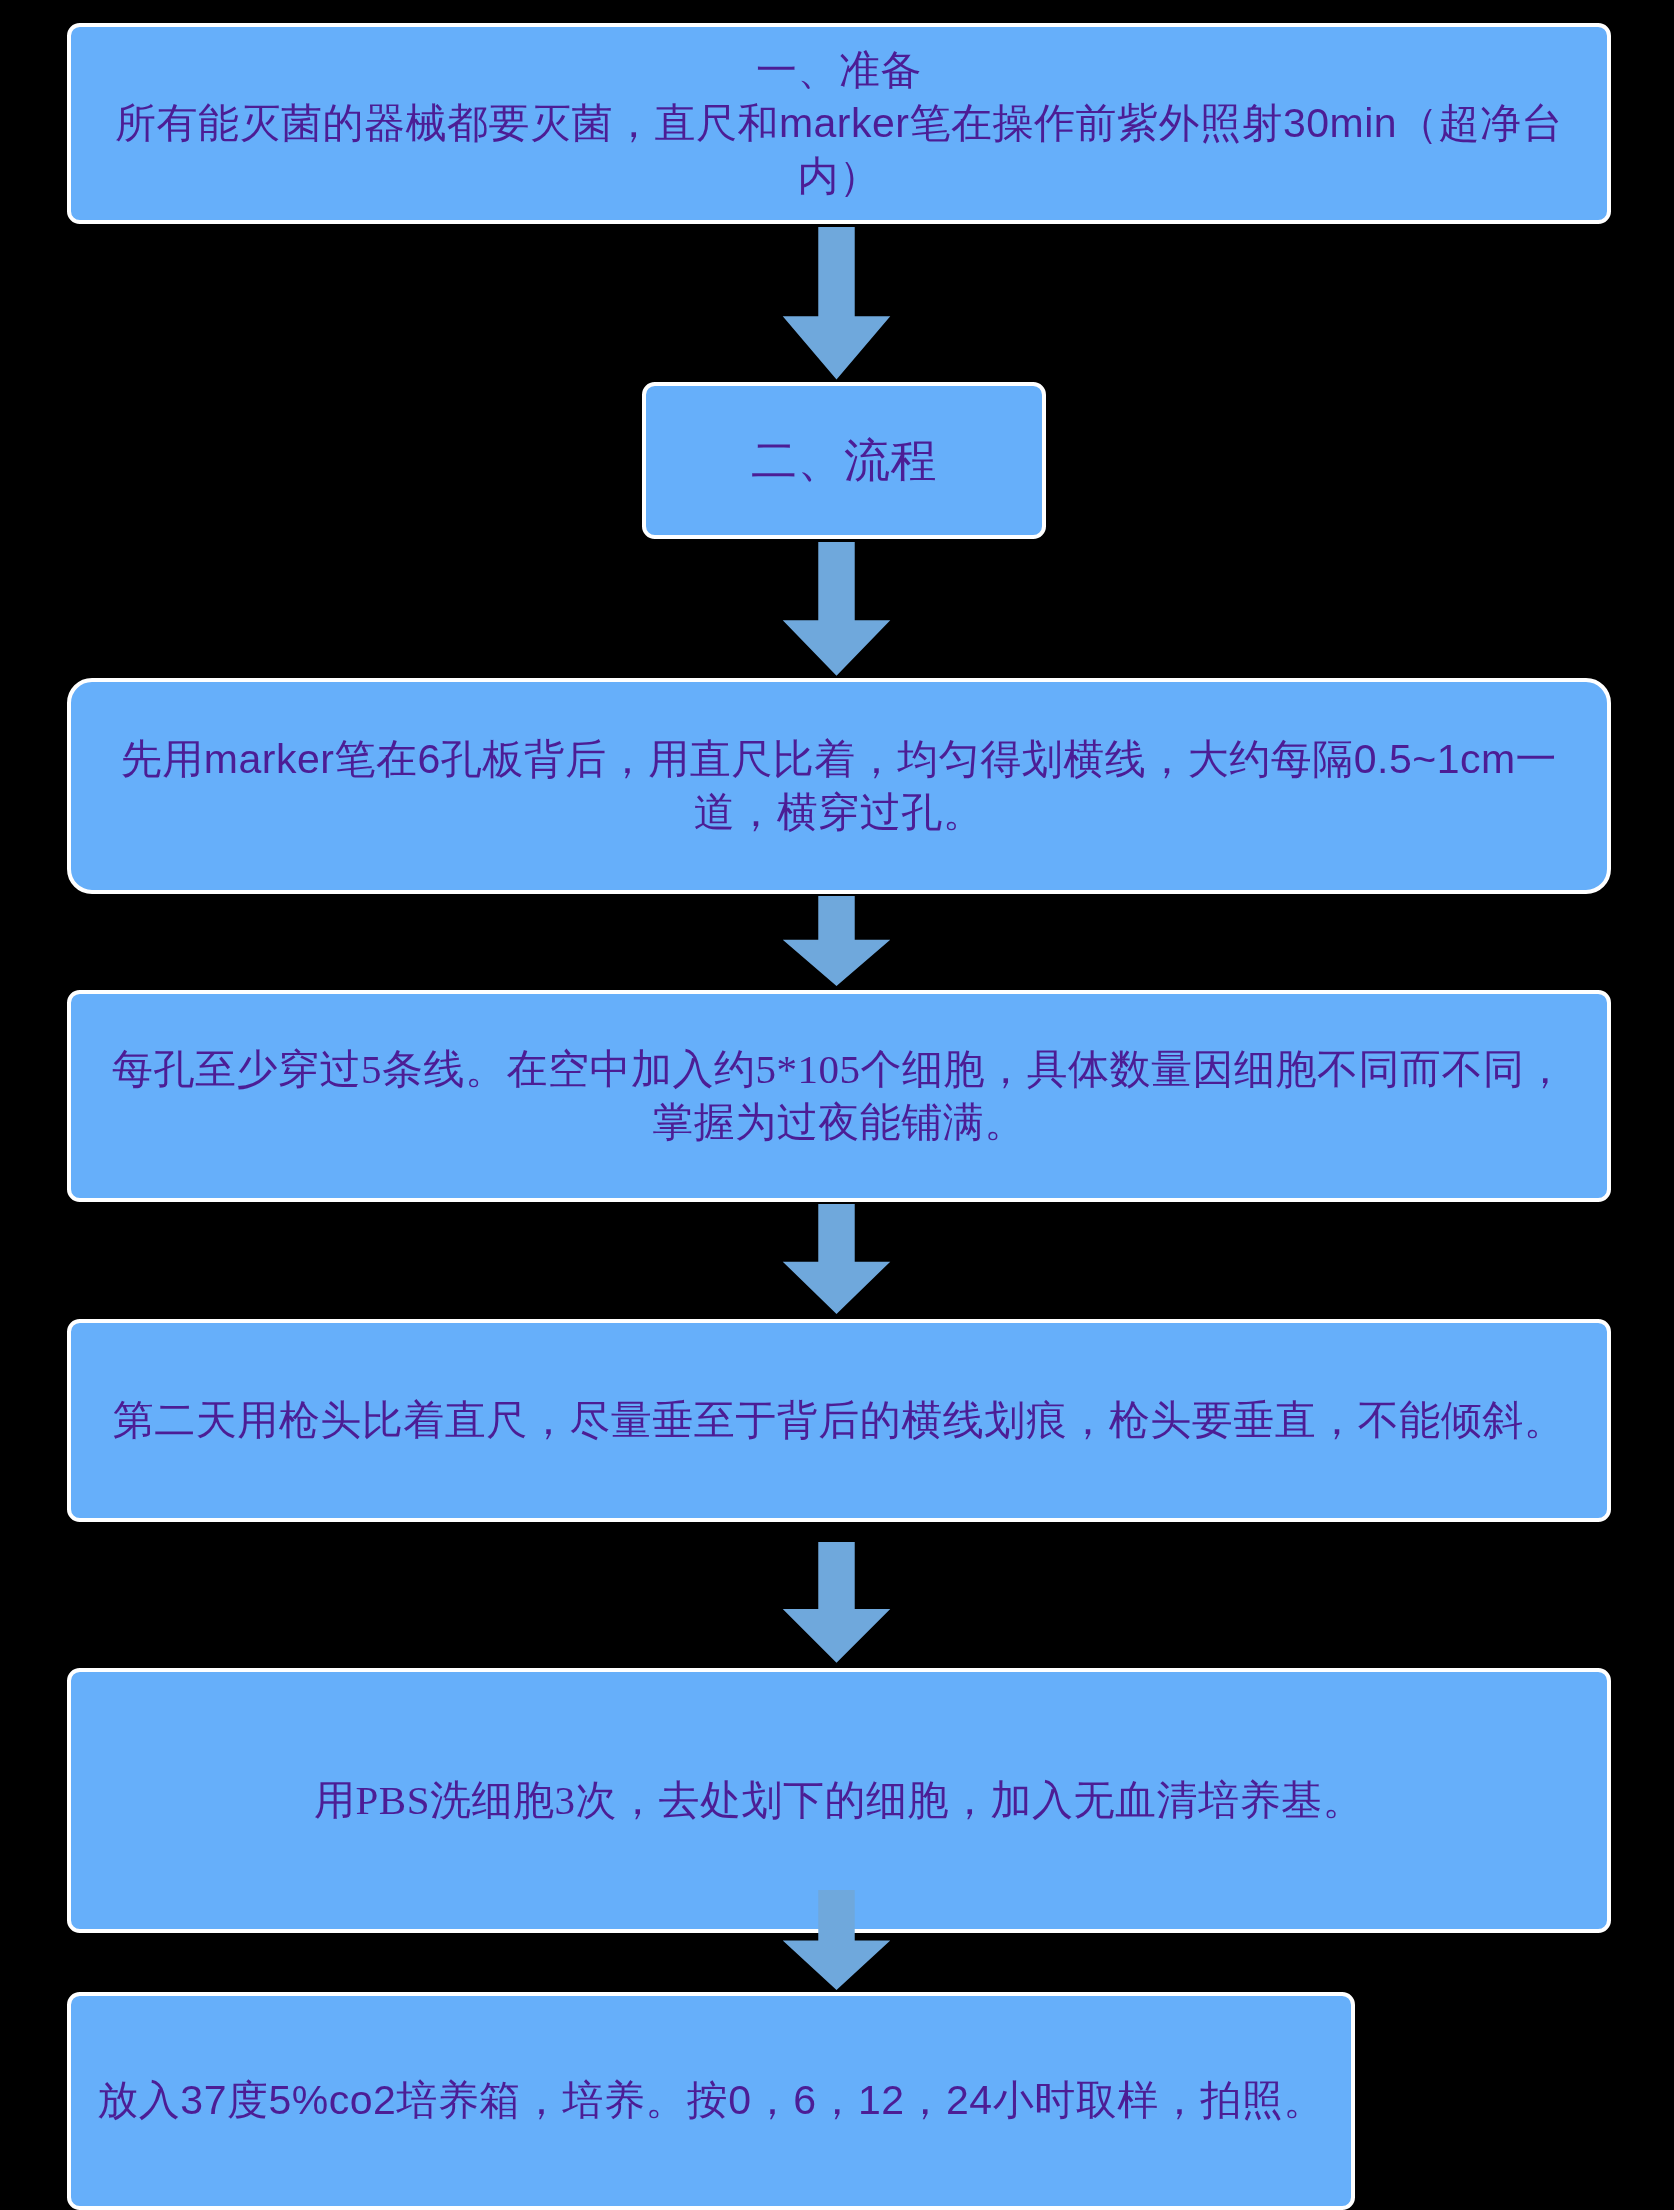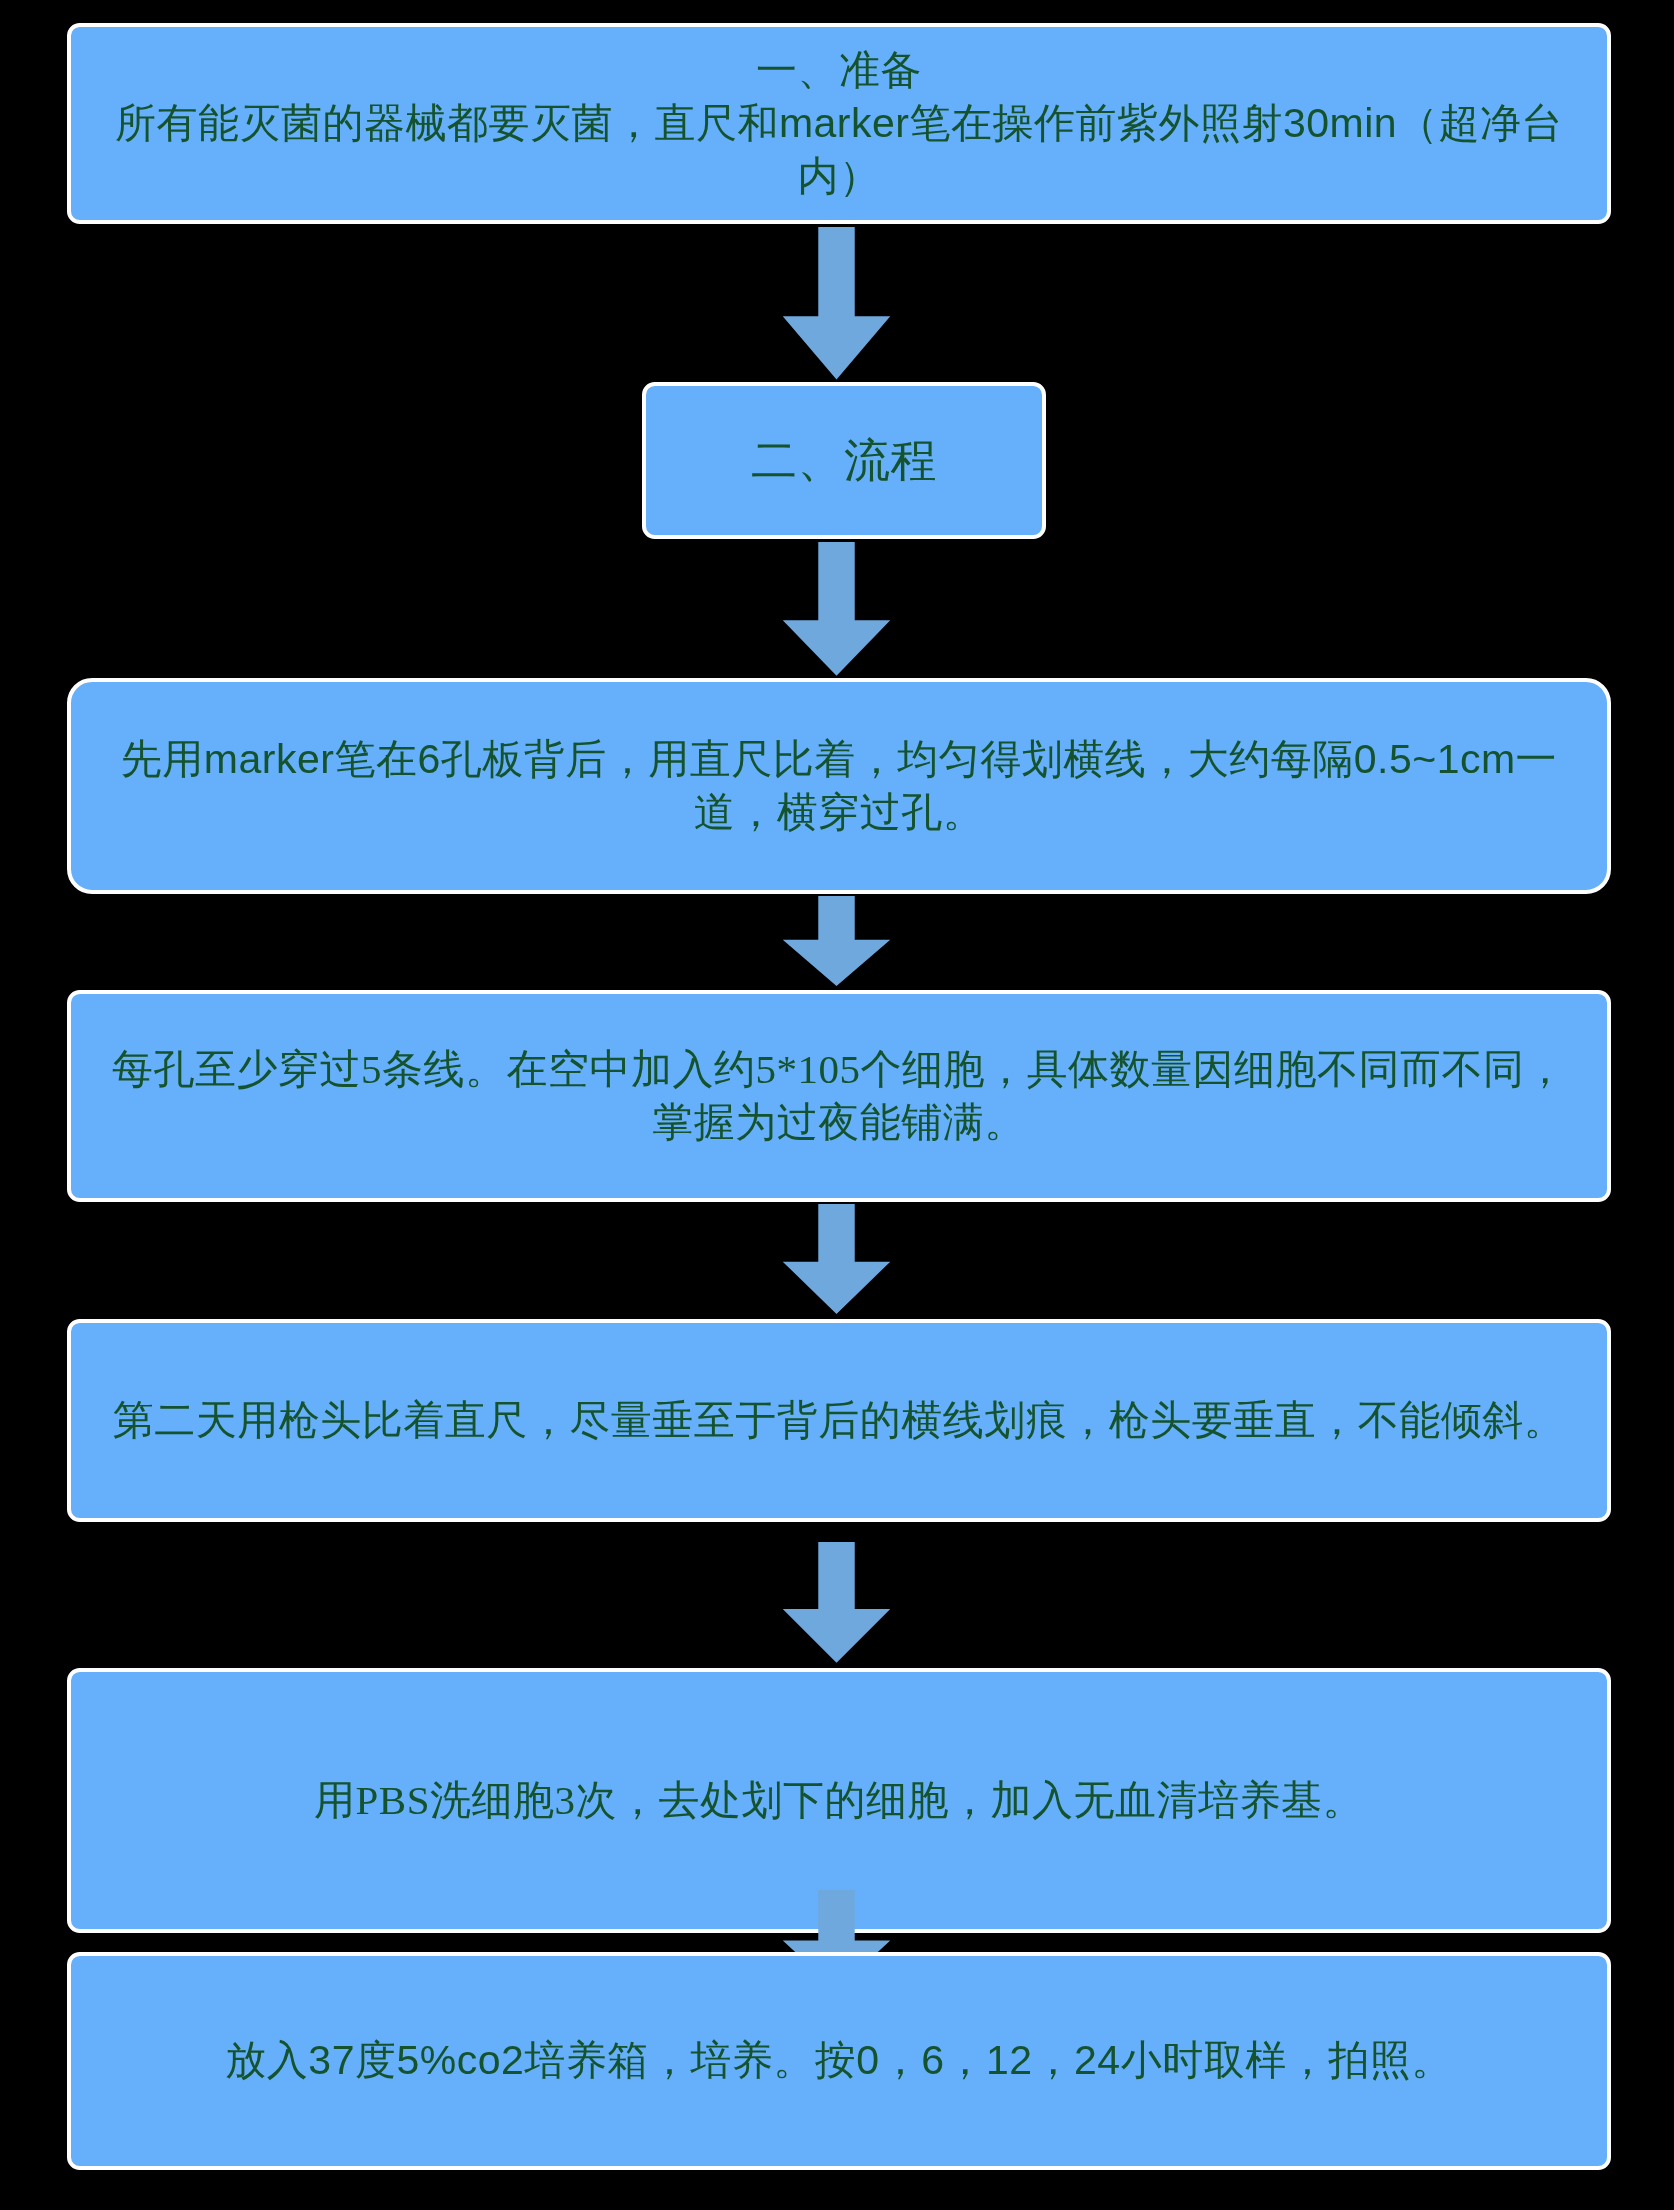--- a/index.html
+++ b/index.html
@@ -34,37 +34,37 @@
     align-items: center;
     justify-content: center;
     text-align: center;
     color: #FFFFFF;
     padding: 9.1px 24px;
   }
 
   .node-text {
     display: block;
     width: 100%;
-    color: #14532d;
+    color: #4c1d95;
     font-size: 41px;
     line-height: 1.30;
     font-weight: 400;
     letter-spacing: 0.5px;
     white-space: pre-line;
     text-align: center;
   }
 
   
   #node-prepare      { left: 67px;  top: 23px;   width: 1544px; height: 201px; }
   #node-process      { left: 642px; top: 382px;  width: 404px;  height: 157px; }
   #node-marker-lines { left: 67px;  top: 678px;  width: 1544px; height: 216px; border-radius: 25px; }
   #node-seed-cells   { left: 67px;  top: 990px; width: 1544px; height: 212px; font-family: Liberation Serif, serif; }
   #node-scratch      { left: 67px;  top: 1319px; width: 1544px; height: 203px; align-items: center; }
   #node-pbs-wash     { left: 67px;  top: 1668px; width: 1544px; height: 265px; font-family: Liberation Serif, serif; }
-  #node-incubate     { left: 67px;  top: 1952px; width: 1544px; height: 218px; }
+  #node-incubate     { left: 67px;  top: 1992px; width: 1288px; height: 218px; }
 
   #node-process .node-text { font-size: 46px; }
 
   
   .arrow {
     position: absolute;
     width: 113px;
   }
   .arrow svg { display: block; width: 113px; height: 100%; }
 

